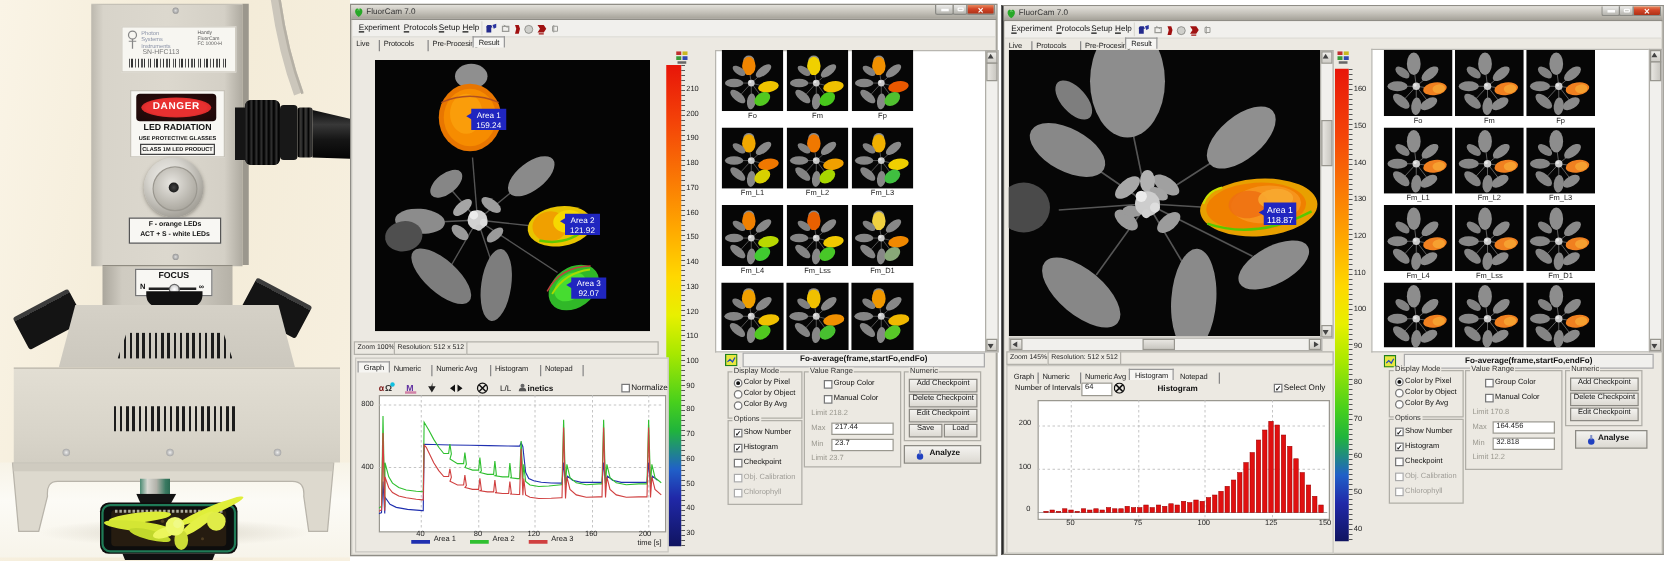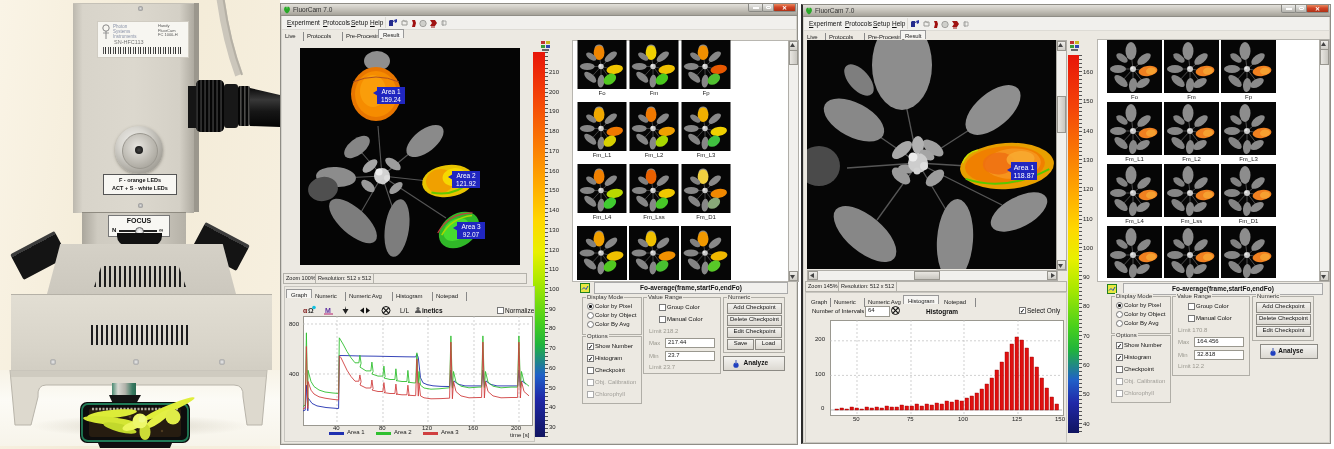--- a/index.html
+++ b/index.html
@@ -55,20 +55,29 @@
     <div class="abs" style="left:97px;top:21px;width:90px;height:35px;background:#f7f6f1;border:1px solid #d0ccc2;">
   <svg class="abs" style="left:3px;top:2px;" width="10" height="16" viewBox="0 0 10 16">
         <circle cx="5" cy="4" r="3.2" fill="none" stroke="#888" stroke-width="1"></circle>
         <line x1="5" y1="7" x2="5" y2="15" stroke="#888" stroke-width="1"></line>
         <line x1="2" y1="9" x2="8" y2="9" stroke="#888" stroke-width="0.8"></line>
       </svg>
   <div class="abs" style="left:15px;top:2px;font-size:4.5px;color:#8a92a8;line-height:5px;">Photon<br>Systems<br>Instruments</div>
   <div class="abs" style="left:60px;top:2px;font-size:4px;color:#555;line-height:4.5px;">Handy<br>FluorCam<br>FC 1000-H</div>
   <div class="abs" style="left:16px;top:17px;font-size:5.5px;color:#777;">SN-HFC113</div>
   <div class="abs" style="left:5px;top:25px;width:78px;height:7px;background:repeating-linear-gradient(90deg,#555 0 1px,transparent 1px 2px,#333 2px 3px,transparent 3px 5px);"></div>
+</div>
+    <div class="abs" style="left:104px;top:72px;width:74px;height:52px;background:#f8f7f3;border:1px solid #c8c4ba;">
+  <div class="abs" style="left:4px;top:2px;width:64px;height:22px;background:radial-gradient(ellipse at center,#3a0d0d,#1a0808);border-radius:3px;">
+    <div class="abs" style="left:4px;top:3px;width:56px;height:16px;background:radial-gradient(ellipse at center,#e83030 60%,#b01818);border-radius:50%;"></div>
+    <div class="abs" style="left:0;top:5px;width:64px;text-align:center;font-size:8px;font-weight:bold;color:#fff;letter-spacing:0.5px;">DANGER</div>
+  </div>
+  <div class="abs" style="left:0;top:26px;width:74px;text-align:center;font-size:7px;font-weight:bold;color:#111;">LED RADIATION</div>
+  <div class="abs" style="left:0;top:35px;width:74px;text-align:center;font-size:4.5px;font-weight:bold;color:#111;">USE PROTECTIVE GLASSES</div>
+  <div class="abs" style="left:7px;top:42px;width:58px;height:7px;border:1px solid #444;font-size:4.5px;font-weight:bold;color:#111;text-align:center;line-height:7px;">CLASS 1M LED PRODUCT</div>
 </div>
     <div class="abs" style="left:115px;top:126px;width:48px;height:48px;border-radius:50%;background:radial-gradient(circle at 40% 35%,#f0efec 0%,#d8d6d0 35%,#a8a59d 70%,#8a877f 100%);box-shadow:0 1px 3px rgba(80,75,65,0.5);"></div>
 <div class="abs" style="left:122px;top:133px;width:34px;height:34px;border-radius:50%;background:radial-gradient(circle at 42% 38%,#e8e6e1,#b8b5ad 60%,#98958d);border:1px solid #9a978f;"></div>
 <div class="abs" style="left:135px;top:146px;width:8px;height:8px;border-radius:50%;background:radial-gradient(#444,#0a0a0a);"></div>
     <div class="abs" style="left:103px;top:174px;width:72px;height:19px;background:#f8f7f3;border:1px solid #555;">
   <div class="abs" style="left:0;top:2px;width:72px;text-align:center;font-size:5.5px;font-weight:bold;color:#111;">F - orange LEDs</div>
   <div class="abs" style="left:0;top:10px;width:72px;text-align:center;font-size:5.5px;font-weight:bold;color:#111;">ACT + S - white LEDs</div>
 </div>
     <svg class="abs" style="left:186px;top:72px;" width="94" height="68" viewBox="0 0 94 68">
   <defs>

